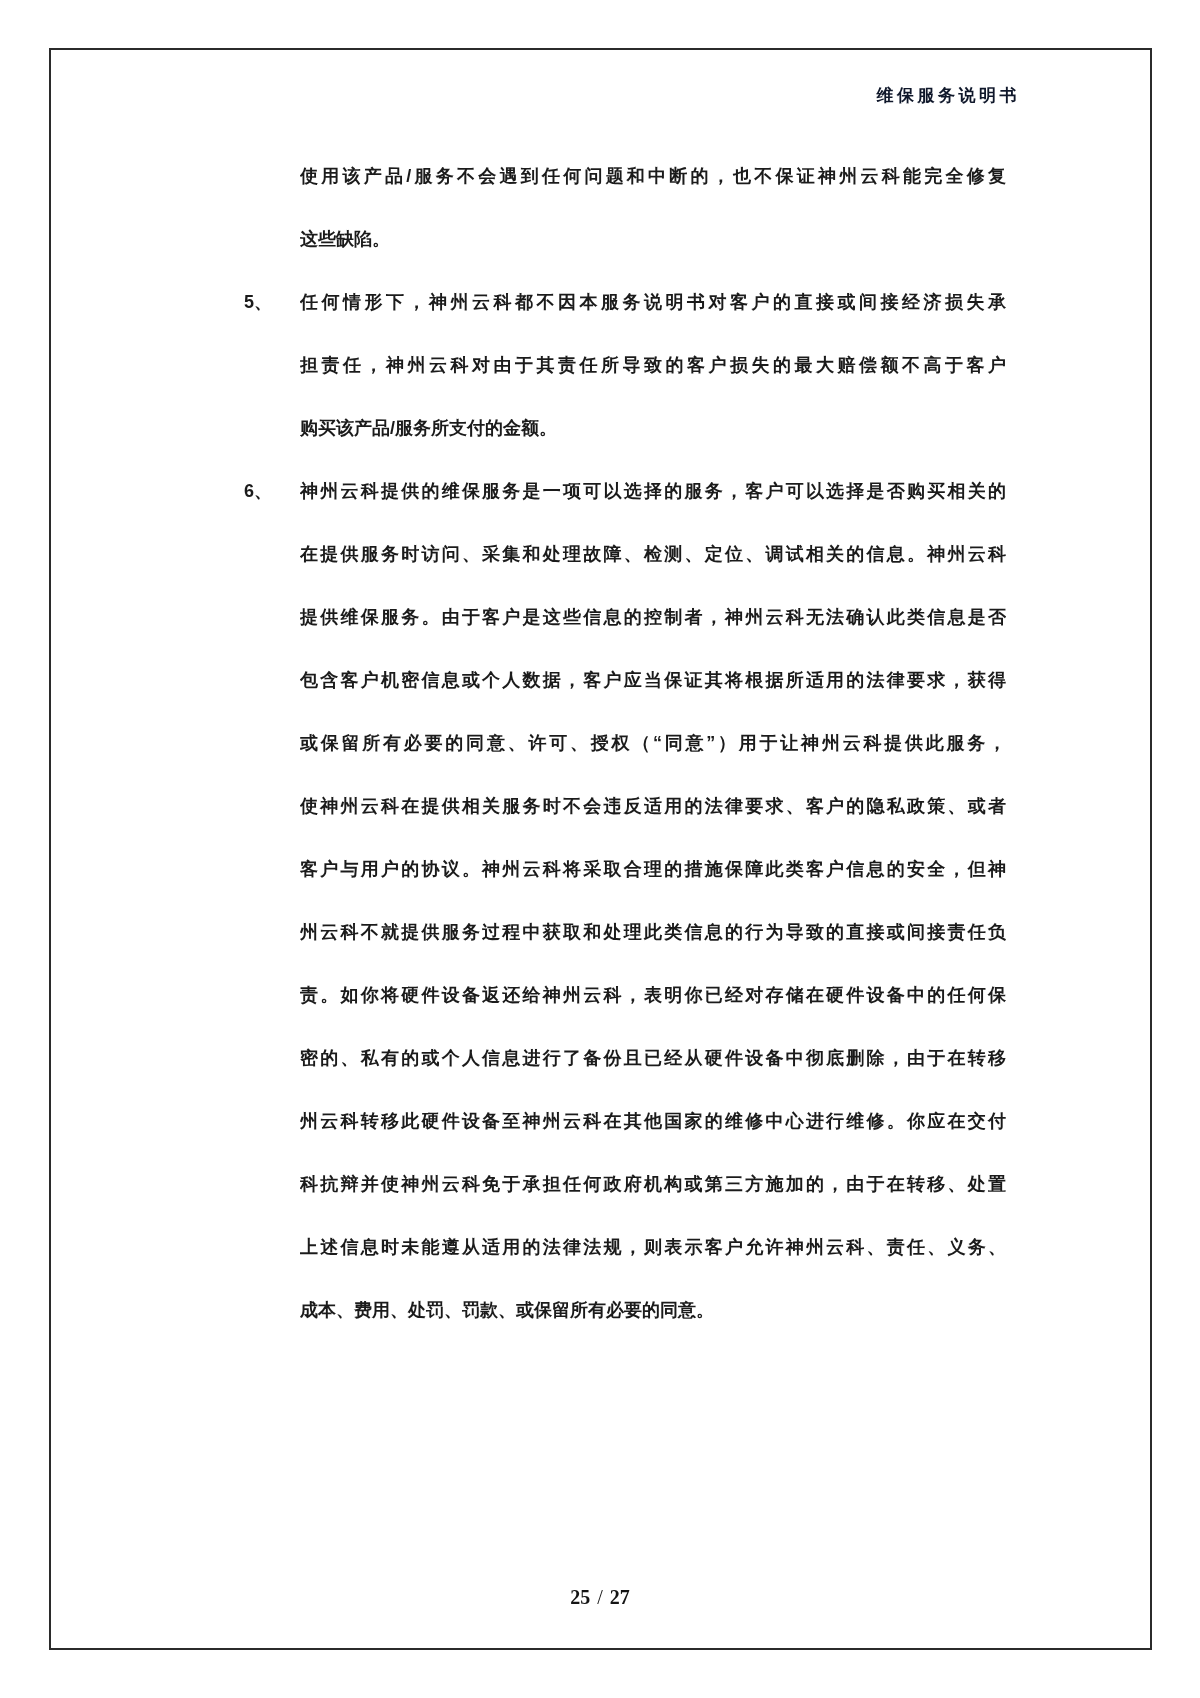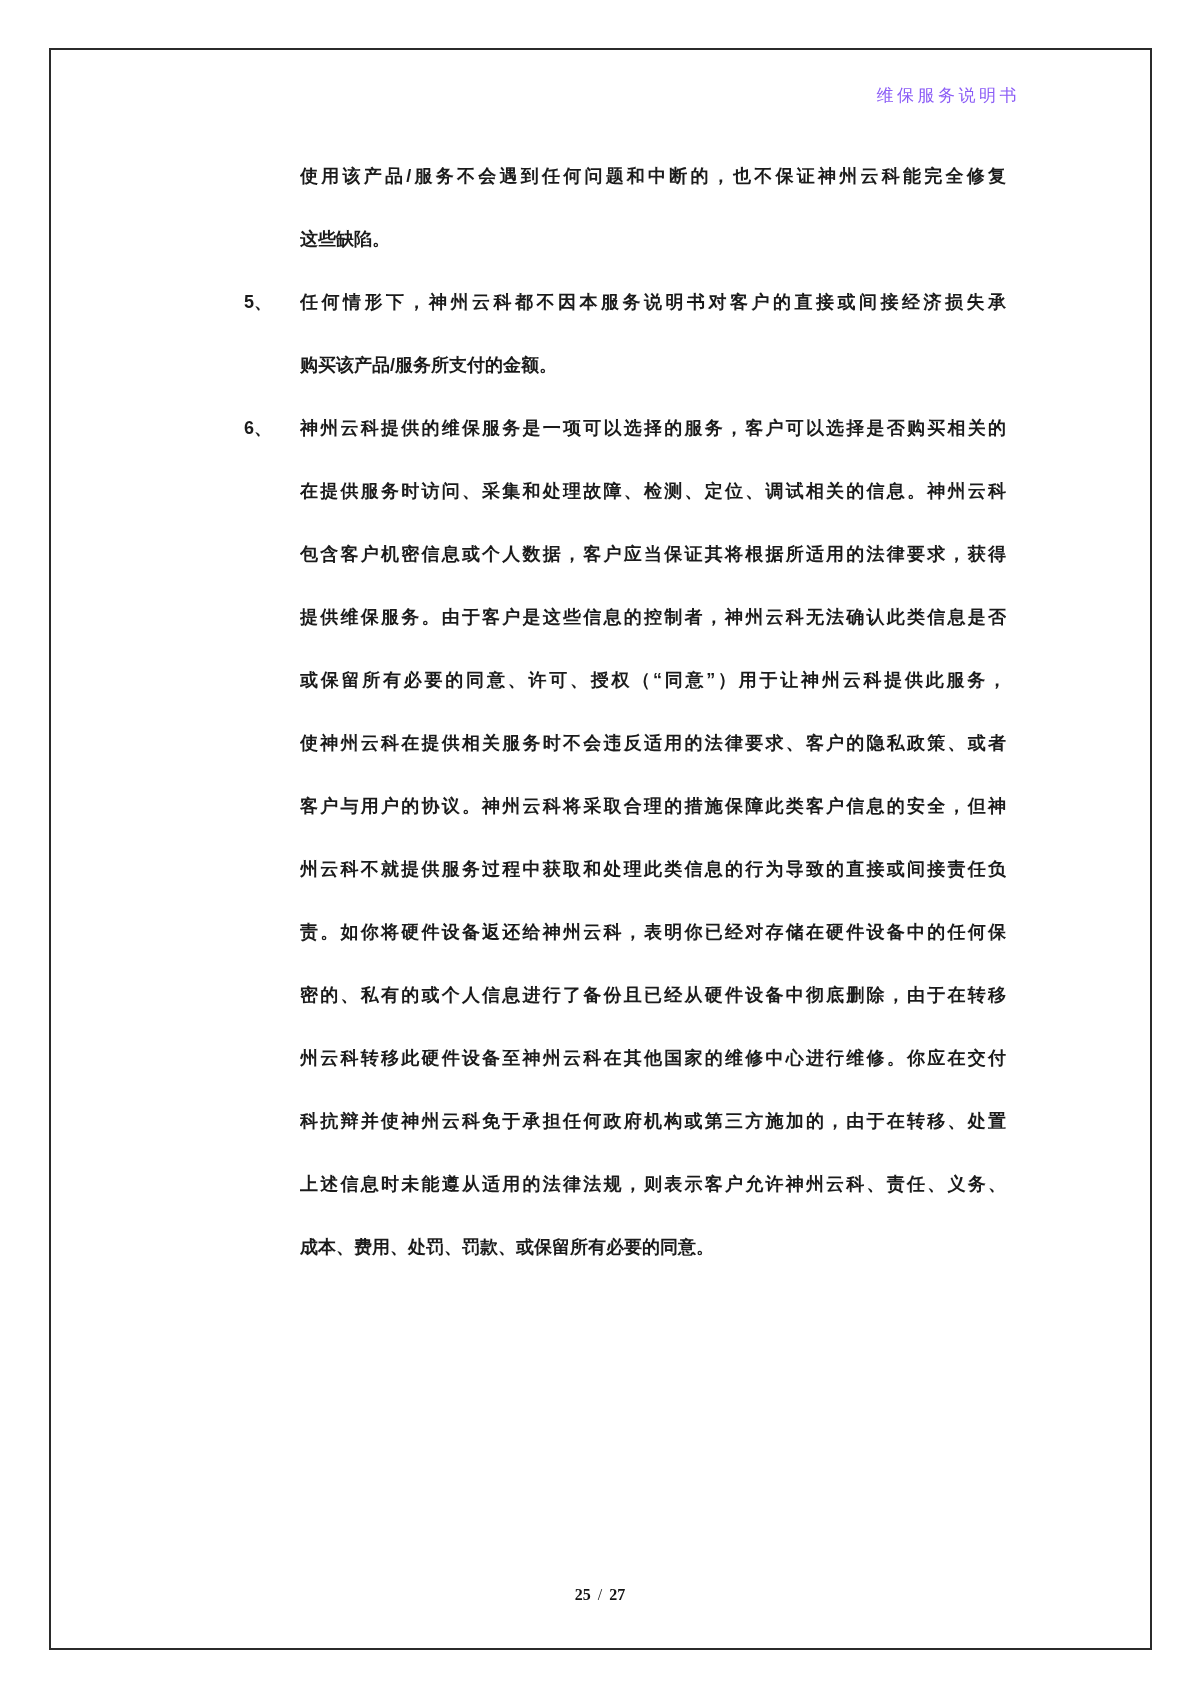--- a/index.html
+++ b/index.html
@@ -21,22 +21,23 @@
     border: 2px solid #2b2b2b;
     box-sizing: border-box;
   }
   .header-title {
     position: absolute;
     top: 84px;
     right: 180px;
     font-family: "Liberation Serif", serif;
     font-size: 17px;
     letter-spacing: 3.5px;
-    color: #8b5cf6;
+    color: #0f172a;
     white-space: nowrap;
+    font-weight: bold;
   }
   .content {
     position: absolute;
     left: 300px;
     top: 145px;
     width: 706px;
     color: #1b1b1b;
     font-size: 18px;
     font-weight: bold;
   }
@@ -62,21 +63,21 @@
     text-align-last: left;
   }
   .footer {
     position: absolute;
     left: 0;
     right: 0;
     top: 1586px;
     text-align: center;
     font-family: "Liberation Serif", serif;
     font-weight: bold;
-    font-size: 16px;
+    font-size: 20px;
     color: #141414;
   }
   .footer .sep {
     font-weight: normal;
     margin: 0 7px;
   }
 </style>
 </head>
 <body>
 
@@ -89,29 +90,30 @@
   <div class="content">
 
     <div class="para">
       <div class="line">使用该产品/服务不会遇到任何问题和中断的，也不保证神州云科能完全修复</div>
       <div class="line last">这些缺陷。</div>
     </div>
 
     <div class="para">
       <span class="num">5、</span>
       <div class="line">任何情形下，神州云科都不因本服务说明书对客户的直接或间接经济损失承</div>
+      <div class="line">担责任，神州云科对由于其责任所导致的客户损失的最大赔偿额不高于客户</div>
       <div class="line last">购买该产品/服务所支付的金额。</div>
     </div>
 
     <div class="para">
       <span class="num">6、</span>
       <div class="line">神州云科提供的维保服务是一项可以选择的服务，客户可以选择是否购买相关的</div>
       <div class="line">在提供服务时访问、采集和处理故障、检测、定位、调试相关的信息。神州云科</div>
+      <div class="line">提供维保服务。由于客户是这些信息的控制者，神州云科无法确认此类信息是否</div>
       <div class="line">包含客户机密信息或个人数据，客户应当保证其将根据所适用的法律要求，获得</div>
-      <div class="line">提供维保服务。由于客户是这些信息的控制者，神州云科无法确认此类信息是否</div>
       <div class="line">或保留所有必要的同意、许可、授权（“同意”）用于让神州云科提供此服务，</div>
       <div class="line">使神州云科在提供相关服务时不会违反适用的法律要求、客户的隐私政策、或者</div>
       <div class="line">客户与用户的协议。神州云科将采取合理的措施保障此类客户信息的安全，但神</div>
       <div class="line">州云科不就提供服务过程中获取和处理此类信息的行为导致的直接或间接责任负</div>
       <div class="line">责。如你将硬件设备返还给神州云科，表明你已经对存储在硬件设备中的任何保</div>
       <div class="line">密的、私有的或个人信息进行了备份且已经从硬件设备中彻底删除，由于在转移</div>
       <div class="line">州云科转移此硬件设备至神州云科在其他国家的维修中心进行维修。你应在交付</div>
       <div class="line">科抗辩并使神州云科免于承担任何政府机构或第三方施加的，由于在转移、处置</div>
       <div class="line">上述信息时未能遵从适用的法律法规，则表示客户允许神州云科、责任、义务、</div>
       <div class="line last">成本、费用、处罚、罚款、或保留所有必要的同意。</div>

